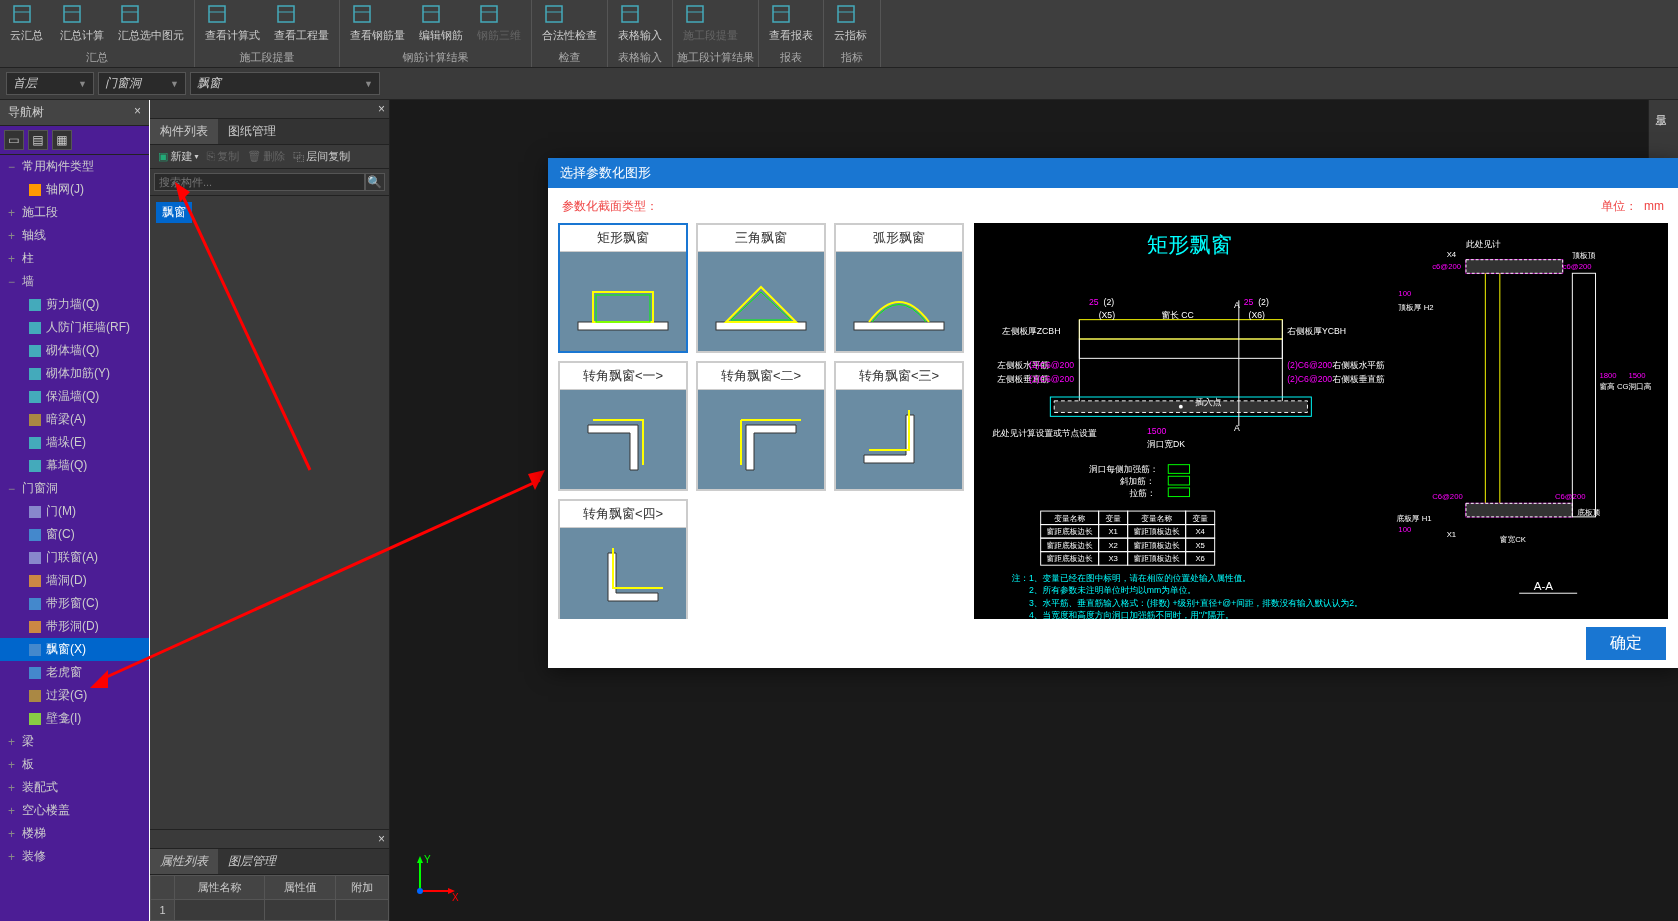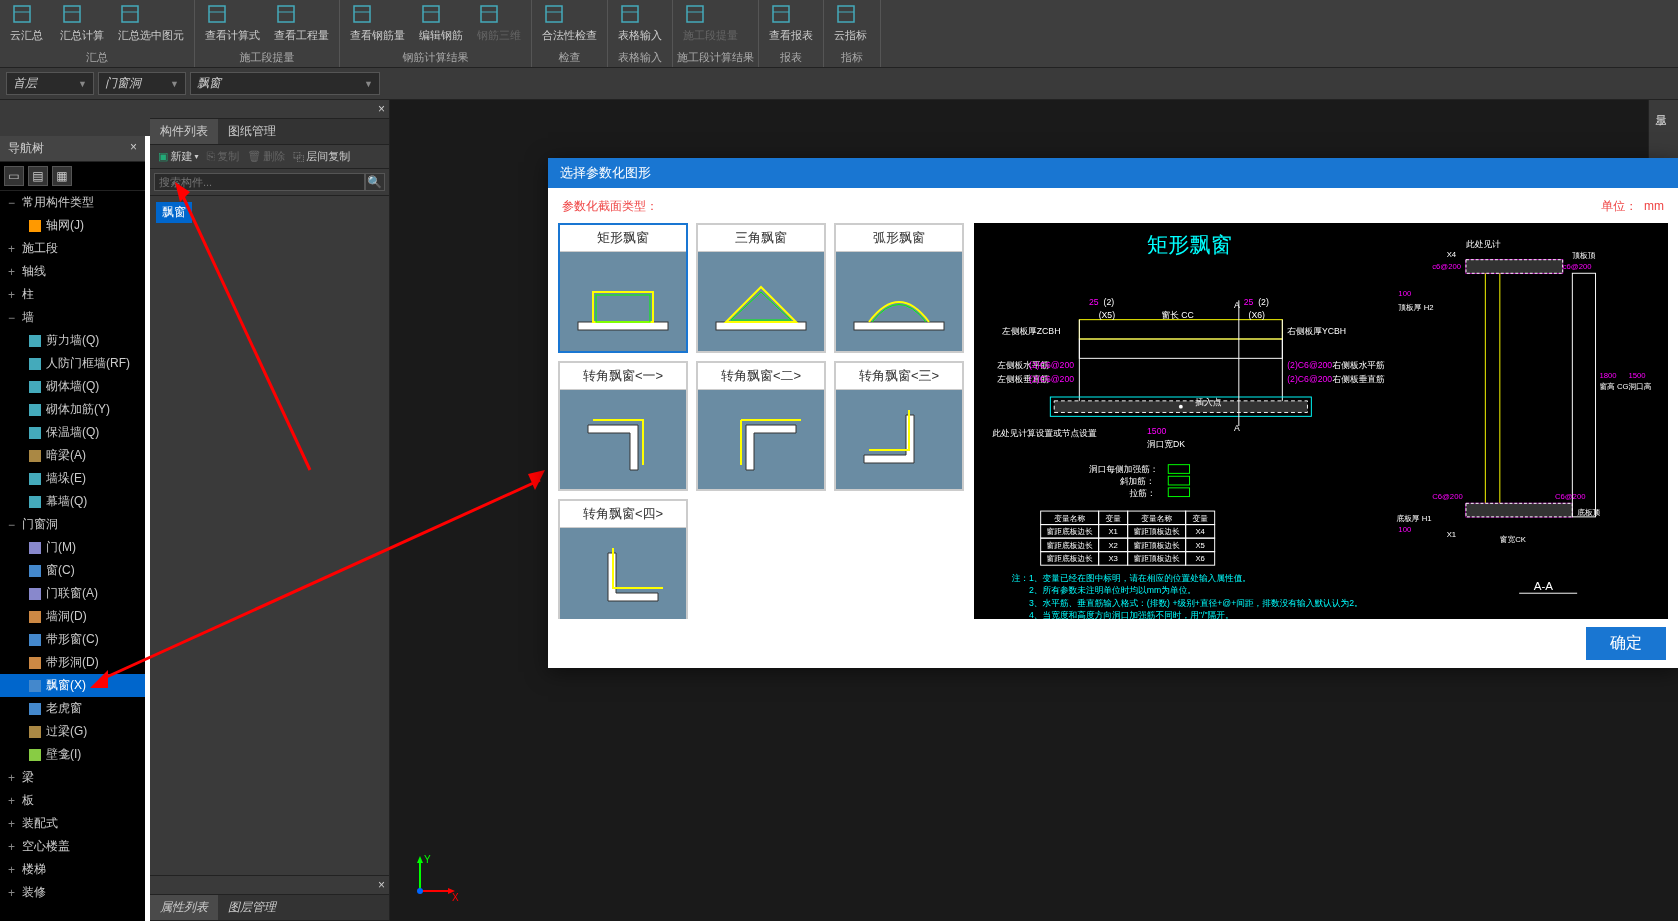--- a/index.html
+++ b/index.html
@@ -14,21 +14,21 @@
 .ribbon-icon { width: 24px; height: 24px; margin-bottom: 2px; display: flex; align-items: center; justify-content: center; }
 .ribbon-group-label { text-align: center; font-size: 11px; color: #aaa; padding: 2px 0; }
 
 
 .selectors { display: flex; background: #3a3a3a; padding: 4px 6px; gap: 4px; border-bottom: 1px solid #222; font-style: italic; }
 .selector { background: #2a2a2a; border: 1px solid #555; padding: 2px 6px; color: #ccc; display: flex; align-items: center; justify-content: space-between; }
 .selector .arrow { color: #888; font-size: 9px; margin-left: 6px; }
 
 
 .main { display: flex; height: calc(100% - 100px); }
-.nav-panel { width: 150px; background: #000000; border-right: 5px solid #ffffff; display: flex; flex-direction: column; margin-top: 36px; }
+.nav-panel { width: 150px; background: #4c1d95; border-right: 1px solid #ffffff; display: flex; flex-direction: column; }
 .panel-header { background: #444; padding: 4px 8px; font-size: 12px; color: #ccc; display: flex; justify-content: space-between; border-bottom: 1px solid #222; }
 .panel-toolbar { display: flex; gap: 4px; padding: 4px; border-bottom: 1px solid #222; }
 .panel-tool-btn { background: #333; border: 1px solid #555; width: 20px; height: 20px; display: flex; align-items: center; justify-content: center; cursor: pointer; color: #ccc; }
 
 .tree { flex: 1; overflow-y: auto; font-size: 12px; }
 .tree-item { padding: 3px 8px; cursor: pointer; display: flex; align-items: center; gap: 4px; }
 .tree-item.selected { background: #0066cc; color: #fff; }
 .tree-item .toggle { width: 10px; display: inline-block; color: #888; }
 .tree-item.lvl2 { padding-left: 28px; }
 .tree-icon { width: 14px; height: 14px; display: inline-flex; align-items: center; justify-content: center; }
@@ -505,20 +505,38 @@
       <span class="comp-item">飘窗</span>
     </div>
 
     <div style="display:flex;justify-content:flex-end;padding:2px 4px;border-top:1px solid #222;border-bottom:1px solid #222">
         <span style="cursor:pointer">×</span>
       </div>
     <div class="prop-tabs tabs">
       <div class="tab active">属性列表</div>
       <div class="tab">图层管理</div>
     </div>
+    <table class="prop-table">
+      <thead>
+          <tr>
+        <th style="width:24px"></th>
+        <th>属性名称</th>
+        <th>属性值</th>
+        <th>附加</th>
+      </tr>
+        </thead>
+      <tbody>
+          <tr>
+        <td style="text-align:center;background:#444">1</td>
+        <td></td>
+            <td></td>
+            <td></td>
+      </tr>
+        </tbody>
+    </table>
   </div>
 
   <div class="canvas">
     <svg class="axis" width="50" height="50">
       <line x1="10" y1="40" x2="10" y2="10" stroke="#0f0" stroke-width="2"></line>
       <polygon points="10,5 7,12 13,12" fill="#0f0"></polygon>
       <text x="14" y="12" fill="#0f0" font-size="10">Y</text>
       <line x1="10" y1="40" x2="40" y2="40" stroke="#f00" stroke-width="2"></line>
       <polygon points="45,40 38,37 38,43" fill="#f00"></polygon>
       <text x="42" y="50" fill="#f00" font-size="10">X</text>

